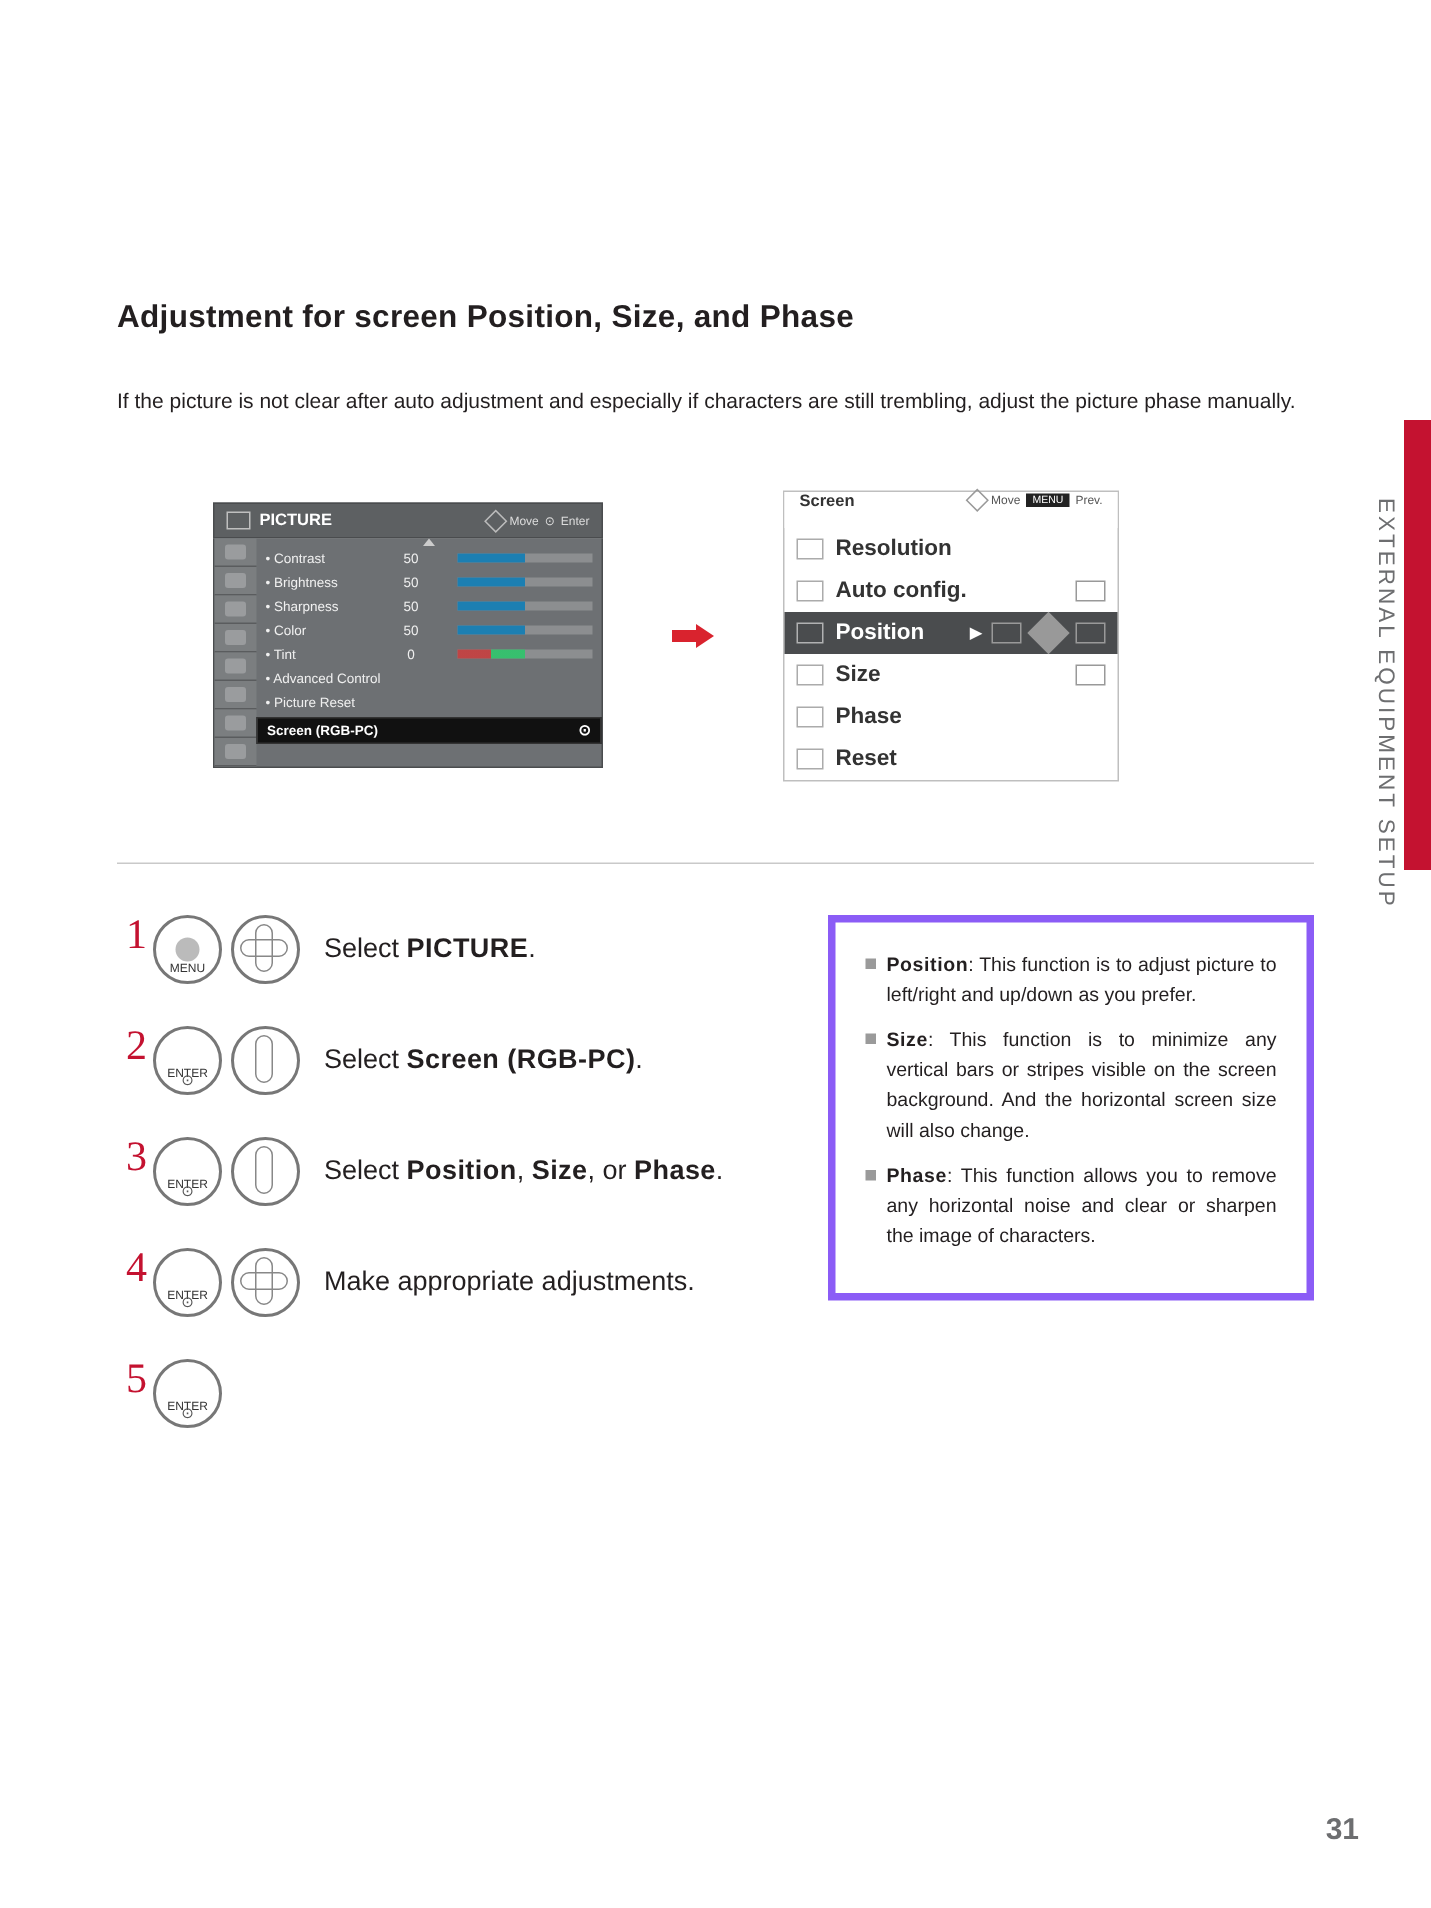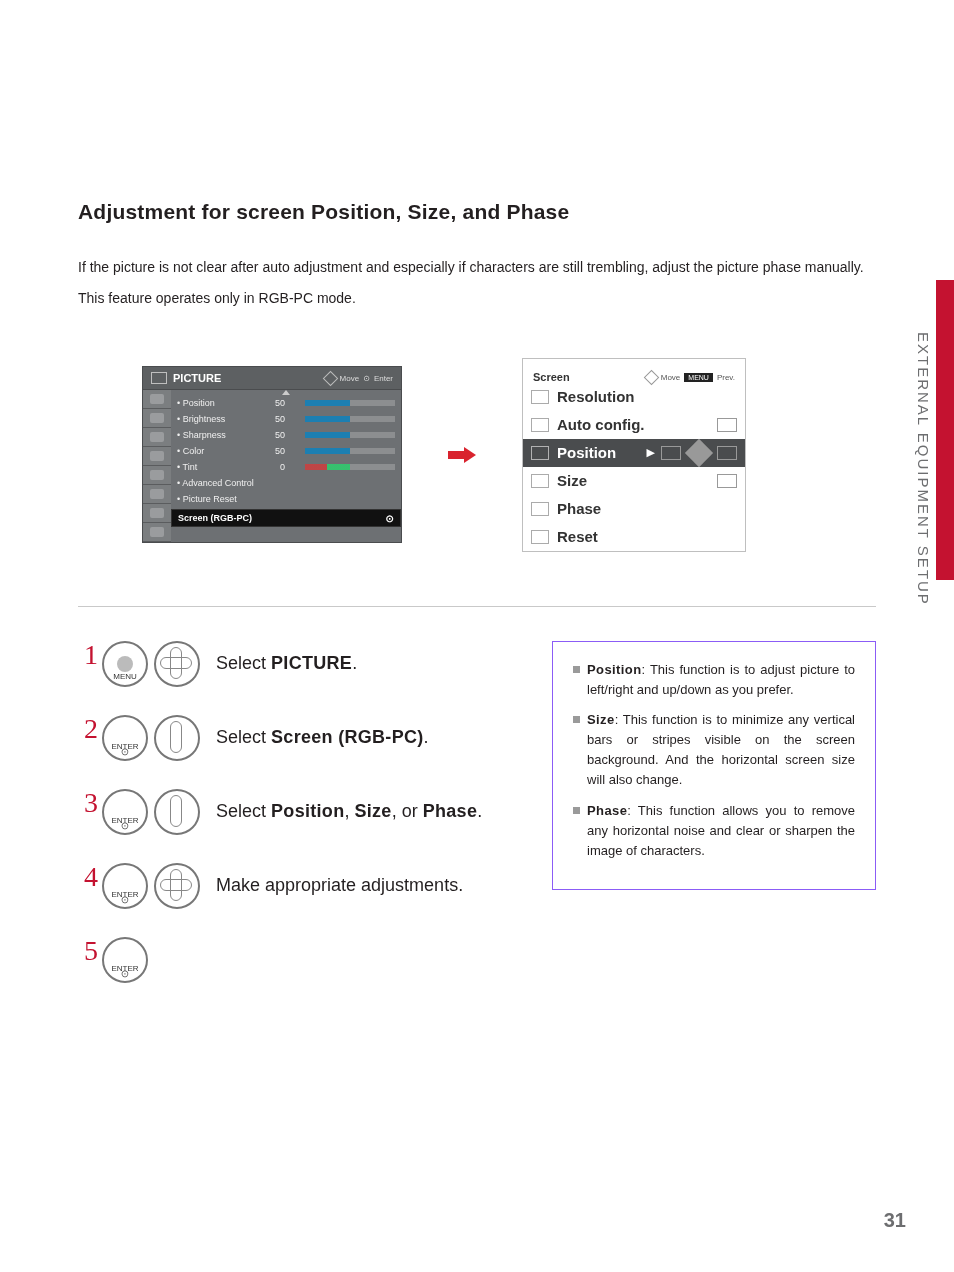--- a/index.html
+++ b/index.html
@@ -21,31 +21,31 @@
   .pm-title{font-weight:bold;font-size:11px;}
   .pm-nav{margin-left:auto;font-size:8px;display:flex;align-items:center;gap:4px;color:#dcdcdc;}
   .pm-nav .dia{width:9px;height:9px;border:1px solid #bbb;transform:rotate(45deg);}
   .pm-body{display:flex;background:#6d7073;border:1px solid #4a4c4e;border-top:none;}
   .pm-icons{width:28px;display:flex;flex-direction:column;}
   .pm-icons div{height:18px;background:#7b7e80;margin:0;border-bottom:1px solid #5a5c5e;display:flex;align-items:center;justify-content:center;}
   .pm-icons div span{width:14px;height:10px;background:#9a9c9e;border-radius:2px;}
   .pm-rows{flex:1;}
   .pm-row{display:flex;align-items:center;height:16px;padding:0 6px;font-size:9px;color:#f0f0f0;}
   .pm-row .lab{width:86px;}
-  .pm-row .val{width:22px;text-align:right;margin-right:20px;}
+  .pm-row .val{width:22px;text-align:center;margin-right:20px;}
   .pm-row .bar{flex:1;height:6px;background:#8c8e90;position:relative;}
   .pm-row .bar .fill{position:absolute;left:0;top:0;bottom:0;width:50%;background:#1c7fb2;}
   .pm-row.tint .bar .fill{width:50%;background:linear-gradient(90deg,#c33 0,#c33 50%,#2c6 50%,#2c6 100%);opacity:.8;}
   .pm-sel{background:#111;border:1px solid #333;margin:2px 0 0 0;display:flex;align-items:center;height:16px;padding:0 6px;color:#fff;font-weight:bold;font-size:9px;}
   .pm-sel .dot{margin-left:auto;font-size:10px;}
   .pm-arw-up{display:block;margin:0 auto;width:0;height:0;border-left:4px solid transparent;border-right:4px solid transparent;border-bottom:5px solid #ccc;}
 
   
   .screen-menu{width:222px;border:1px solid #bfbfbf;background:#fff;font-size:11px;}
-  .sm-head{display:flex;align-items:flex-end;height:24px;padding:0 10px;background:#fff;font-weight:bold;color:#333;}
+  .sm-head{display:flex;align-items:flex-start;height:24px;padding:0 10px;background:#fff;font-weight:bold;color:#333;}
   .sm-nav{margin-left:auto;display:flex;align-items:center;gap:4px;font-size:8px;font-weight:normal;color:#555;}
   .sm-nav .dia{width:9px;height:9px;border:1px solid #999;transform:rotate(45deg);}
   .sm-nav .btn{background:#222;color:#fff;padding:1px 4px;font-size:7px;}
   .sm-row{display:flex;align-items:center;height:28px;padding:0 8px;color:#333;}
   .sm-row.sel{background:#4a4c4e;color:#fff;}
   .sm-row .rico{width:16px;height:12px;border:1px solid #888;margin-right:8px;opacity:.7;}
   .sm-row.sel .rico{border-color:#ddd;}
   .sm-row .rlab{flex:1;font-size:15px;font-weight:bold;}
   .sm-row .ind{display:flex;gap:8px;align-items:center;}
   .sm-row .tiny-box{width:18px;height:12px;border:1px solid #999;}
@@ -61,38 +61,37 @@
   .rbtn.menu::after{content:"";width:16px;height:16px;border-radius:50%;background:#bbb;}
   .rbtn .lbl{position:absolute;bottom:4px;font-size:8px;color:#333;}
   .rbtn.enter .lbl{bottom:8px;}
   .rbtn.enter::after{content:"⊙";font-size:10px;color:#555;position:absolute;bottom:2px;}
   .dbtn{width:42px;height:42px;border:2px solid #777;border-radius:50%;margin-right:16px;position:relative;background:#fff;}
   .dbtn::before{content:"";position:absolute;left:14px;top:4px;width:10px;height:30px;border:1px solid #888;border-radius:6px;}
   .dbtn.quad::after{content:"";position:absolute;left:4px;top:14px;width:30px;height:10px;border:1px solid #888;border-radius:6px;}
   .step-text{font-size:18px;}
   .step-text b{font-weight:bold;letter-spacing:.3px;}
 
-  .info-box{flex:1;border:1px solid #8b5cf6;padding:18px 20px;font-size:13px;line-height:1.55;text-align:justify;}
+  .info-box{flex:1;border:5px solid #8b5cf6;padding:18px 20px;font-size:13px;line-height:1.55;text-align:justify;}
   .info-box ul{list-style:none;margin:0;padding:0;}
   .info-box li{position:relative;padding-left:14px;margin-bottom:10px;}
   .info-box li::before{content:"";position:absolute;left:0;top:6px;width:7px;height:7px;background:#9a9a9a;}
   .info-box b{font-weight:bold;letter-spacing:.4px;}
 </style>
 </head>
 <body>
 
 <div class="page">
   <div class="side-tab"></div>
   <div class="side-text">EXTERNAL EQUIPMENT SETUP</div>
   <div class="page-num">31</div>
 
   <h1 class="title">Adjustment for screen Position, Size, and Phase</h1>
   <div class="intro">
     <p>If the picture is not clear after auto adjustment and especially if characters are still trembling, adjust the picture phase manually.</p>
-    <p>This feature operates only in RGB-PC mode.</p>
   </div>
 
   <div class="screens">
 
     <div class="picture-menu">
       <div class="pm-head">
         <span class="tv-icon"></span>
         <span class="pm-title">PICTURE</span>
         <span class="pm-nav">
           <span class="dia"></span>
@@ -124,21 +123,21 @@
           <div>
               <span></span>
             </div>
           <div>
               <span></span>
             </div>
         </div>
         <div class="pm-rows">
           <span class="pm-arw-up"></span>
           <div class="pm-row">
-              <span class="lab">• Position</span>
+              <span class="lab">• Contrast</span>
               <span class="val">50</span>
               <span class="bar">
                 <span class="fill"></span>
               </span>
             </div>
           <div class="pm-row">
               <span class="lab">• Brightness</span>
               <span class="val">50</span>
               <span class="bar">
                 <span class="fill"></span>

